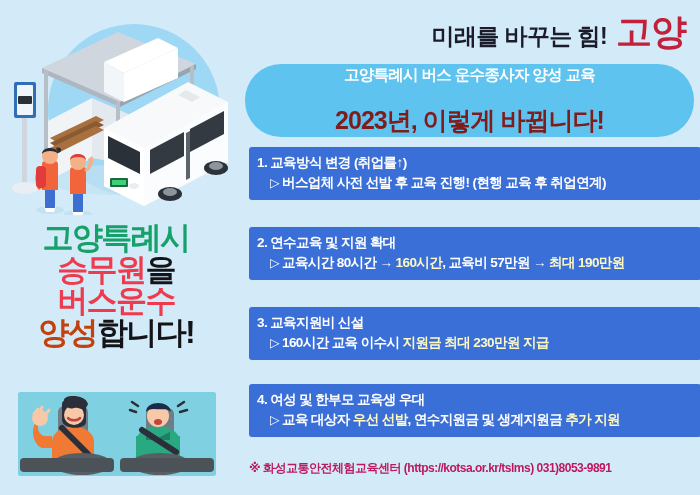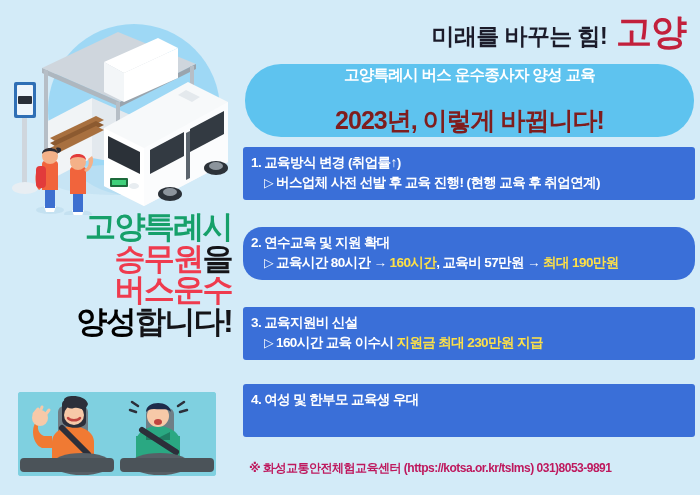--- a/index.html
+++ b/index.html
@@ -61,37 +61,37 @@
     width: 172px;
     height: 172px;
     border-radius: 50%;
     background: #9ed8f5;
   }
 
   
   #headline {
     position: absolute;
     left: 0;
-    top: 211px;
+    top: 222px;
     width: 232px;
-    text-align: right;
+    text-align: center;
     line-height: 1.02;
     letter-spacing: -1.6px;
   }
   #headline .hl-line {
     display: block;
     font-weight: bold;
     white-space: nowrap;
   }
   #headline .l1 { font-size: 31px; color: #16a06a; }
   #headline .l2 { font-size: 31px; color: #ef3b4e; }
   #headline .l3 { font-size: 31px; }
   #headline .l4 { font-size: 31px; }
   .c-red    { color: #ef3b4e; }
-  .c-blue   { color: #000000; margin-top: 13px; }
+  .c-blue   { color: #c2410c; margin-top: 13px; }
   .c-black  { color: #141418; }
 
   
   #drivers-illustration {
     position: absolute;
     left: 18px;
     top: 392px;
     width: 198px;
     height: 84px;
     background: #7fd0e0;
@@ -135,30 +135,30 @@
     font-size: 25px;
     font-weight: bold;
     color: #7f1d1d;
     letter-spacing: -1px;
     white-space: nowrap;
   }
 
   
   .card {
     position: absolute;
-    left: 7px;
+    left: 13px;
     width: 452px;
     height: 53px;
     background: #3a6fd8;
     border-radius: 3px;
     box-sizing: border-box;
     padding: 6px 0 0 8px;
   }
   #card-0 { top: 147px; }
-  #card-1 { top: 227px; border-radius: 19px; }
+  #card-1 { top: 227px; }
   #card-2 { top: 307px; }
   #card-3 { top: 384px; }
 
   .card .card-title {
     font-size: 13.5px;
     font-weight: bold;
     color: #ffffff;
     letter-spacing: -0.6px;
     white-space: nowrap;
     line-height: 1.5;
@@ -171,21 +171,21 @@
     white-space: nowrap;
     line-height: 1.55;
     padding-left: 13px;
   }
   .card .card-body .tri {
     font-weight: normal;
     font-size: 12.5px;
     margin-right: 3px;
   }
   .hl {
-    color: #fde047;
+    color: #fef9c3;
   }
 
   
   #footer-note {
     position: absolute;
     left: 13px;
     top: 460px;
     font-size: 12px;
     font-weight: bold;
     color: #be185d;
@@ -355,18 +355,21 @@
 
     <div class="card" id="card-2">
       <div class="card-title">3. 교육지원비 신설</div>
       <div class="card-body">
         <span class="tri">▷</span><span class="parts"><span>160시간 교육 이수시 </span><span class="hl">지원금 최대 230만원 지급</span></span>
       </div>
     </div>
 
     <div class="card" id="card-3">
       <div class="card-title">4. 여성 및 한부모 교육생 우대</div>
+      <div class="card-body">
+        <span class="tri">▷</span><span class="parts"><span>교육 대상자 </span><span class="hl">우선 선발</span><span>, 연수지원금 및 생계지원금 </span><span class="hl">추가 지원</span></span>
+      </div>
     </div>
 
     <div id="footer-note">※ 화성교통안전체험교육센터 (https://kotsa.or.kr/tslms)  031)8053-9891</div>
 
   </div>
 </div>
 
 </body></html>

